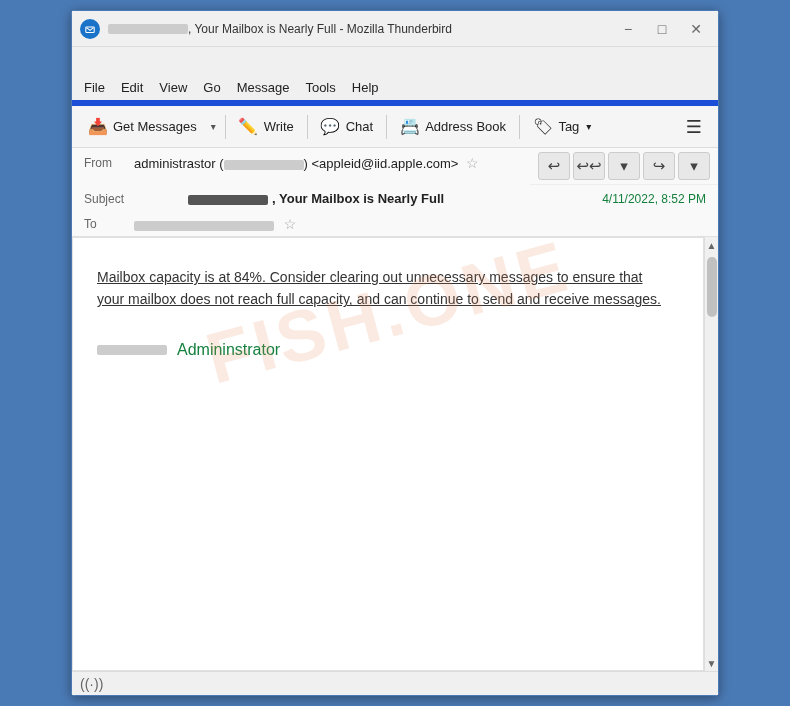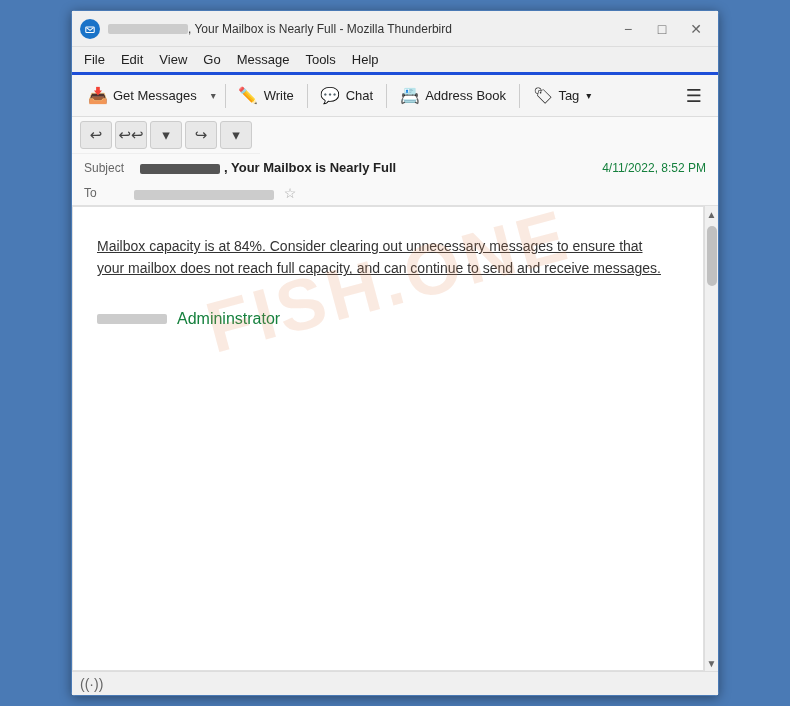--- a/index.html
+++ b/index.html
@@ -10,40 +10,40 @@
     
     .title-bar { background: #f0f0f0; display: flex; align-items: center; padding: 6px 8px; border-bottom: 1px solid #ddd; min-height: 36px; }
     .title-bar-icon { width: 20px; height: 20px; border-radius: 50%; background: #1a73c8; display: flex; align-items: center; justify-content: center; margin-right: 8px; flex-shrink: 0; }
     .title-bar-icon svg { width: 14px; height: 14px; }
     .title-bar-text { flex: 1; font-size: 12px; color: #333; white-space: nowrap; overflow: hidden; text-overflow: ellipsis; }
     .title-bar-text .redacted { display: inline-block; background: #ccc; height: 10px; width: 80px; border-radius: 2px; vertical-align: middle; }
     .title-bar-controls { display: flex; gap: 6px; align-items: center; }
     .title-bar-btn { width: 28px; height: 22px; background: transparent; border: none; cursor: pointer; display: flex; align-items: center; justify-content: center; font-size: 14px; color: #666; border-radius: 2px; }
     
     
-    .menu-bar { background: #f0f0f0; display: flex; align-items: center; padding: 2px 4px; border-bottom: 3px solid #1d4ed8; min-height: 28px; }
+    .menu-bar { background: #f0f0f0; display: flex; align-items: center; padding: 2px 4px; border-bottom: 6px solid #1d4ed8; min-height: 28px; margin-top: 28px; }
     .menu-item { padding: 3px 8px; font-size: 13px; color: #222; cursor: pointer; border-radius: 2px; }
     
     
     .toolbar { background: #f5f5f5; display: flex; align-items: center; padding: 4px 8px; border-bottom: 1px solid #ddd; gap: 2px; min-height: 42px; }
     .toolbar-btn { display: flex; align-items: center; gap: 5px; padding: 4px 8px; font-size: 13px; color: #222; cursor: pointer; border-radius: 3px; border: none; background: transparent; white-space: nowrap; }
     .toolbar-separator { width: 1px; height: 24px; background: #ccc; margin: 0 3px; }
     .toolbar-dropdown-arrow { font-size: 10px; color: #555; padding: 4px 4px; cursor: pointer; border: none; background: transparent; border-radius: 3px; }
     .toolbar-spacer { flex: 1; }
     .toolbar-hamburger { font-size: 18px; cursor: pointer; padding: 4px 8px; border-radius: 3px; color: #333; }
     
     
     .email-header { background: #f9f9f9; border-bottom: 1px solid #e0e0e0; padding: 0; }
     .email-header-row { display: flex; align-items: center; padding: 5px 12px; border-bottom: 1px solid #eee; min-height: 30px; }
     .email-header-row:last-child { border-bottom: none; }
     .email-header-label { font-size: 12px; color: #666; width: 50px; flex-shrink: 0; }
     .email-header-value { font-size: 13px; color: #222; flex: 1; }
     .email-header-value .redacted-sm { display: inline-block; background: #ccc; height: 10px; width: 60px; border-radius: 2px; vertical-align: middle; }
     .email-star { color: #aaa; font-size: 14px; cursor: pointer; margin-left: 4px; }
-    .email-subject-row { display: flex; align-items: center; padding: 6px 12px; }
+    .email-subject-row { display: flex; align-items: center; padding: 6px 12px; gap: 48px; }
     .email-subject-label { font-size: 12px; color: #666; width: 50px; flex-shrink: 0; }
     .email-subject-text { font-size: 13px; color: #222; font-weight: 600; flex: 1; padding-left: 6px; }
     .email-subject-text .redacted { display: inline-block; background: #555; height: 10px; width: 80px; border-radius: 2px; vertical-align: middle; margin-right: 4px; }
     .email-date { font-size: 12px; color: #15803d; white-space: nowrap; margin-left: 12px; }
     .email-to-row { display: flex; align-items: center; padding: 4px 12px; }
     .email-to-label { font-size: 12px; color: #666; width: 50px; flex-shrink: 0; }
     .email-to-value { font-size: 13px; color: #555; flex: 1; }
     .email-to-value .redacted { display: inline-block; background: #ccc; height: 10px; width: 120px; border-radius: 2px; vertical-align: middle; }
     .action-btn { width: 32px; height: 28px; background: #e8e8e8; border: 1px solid #ccc; border-radius: 3px; cursor: pointer; display: flex; align-items: center; justify-content: center; font-size: 15px; color: #444; }
     
@@ -140,20 +140,29 @@
     </button>
 
     <div class="toolbar-spacer"></div>
 
     <div class="toolbar-hamburger">☰</div>
   </div>
 
   <div class="email-header">
 
     <div style="display:flex; align-items:stretch;">
+      <div style="flex:1;">
+        <div class="email-header-row">
+          <span class="email-header-label">From</span>
+          <span class="email-header-value">
+            <span>administrastor (</span><span class="redacted-sm" style="display:inline-block; background:#ccc; height:10px; width:80px; border-radius:2px; vertical-align:middle;"></span><span>) &lt;appleid@iid.apple.com&gt;</span>
+            <span class="email-star">☆</span>
+          </span>
+        </div>
+      </div>
 
       <div style="display:flex; align-items:center; padding: 4px 8px; gap:3px; border-bottom:1px solid #eee;">
         <button class="action-btn" title="Reply">↩</button>
         <button class="action-btn" title="Reply All">↩↩</button>
         <button class="action-btn" title="More">▾</button>
         <button class="action-btn" title="Forward">↪</button>
         <button class="action-btn" title="More actions">▾</button>
       </div>
     </div>
 

